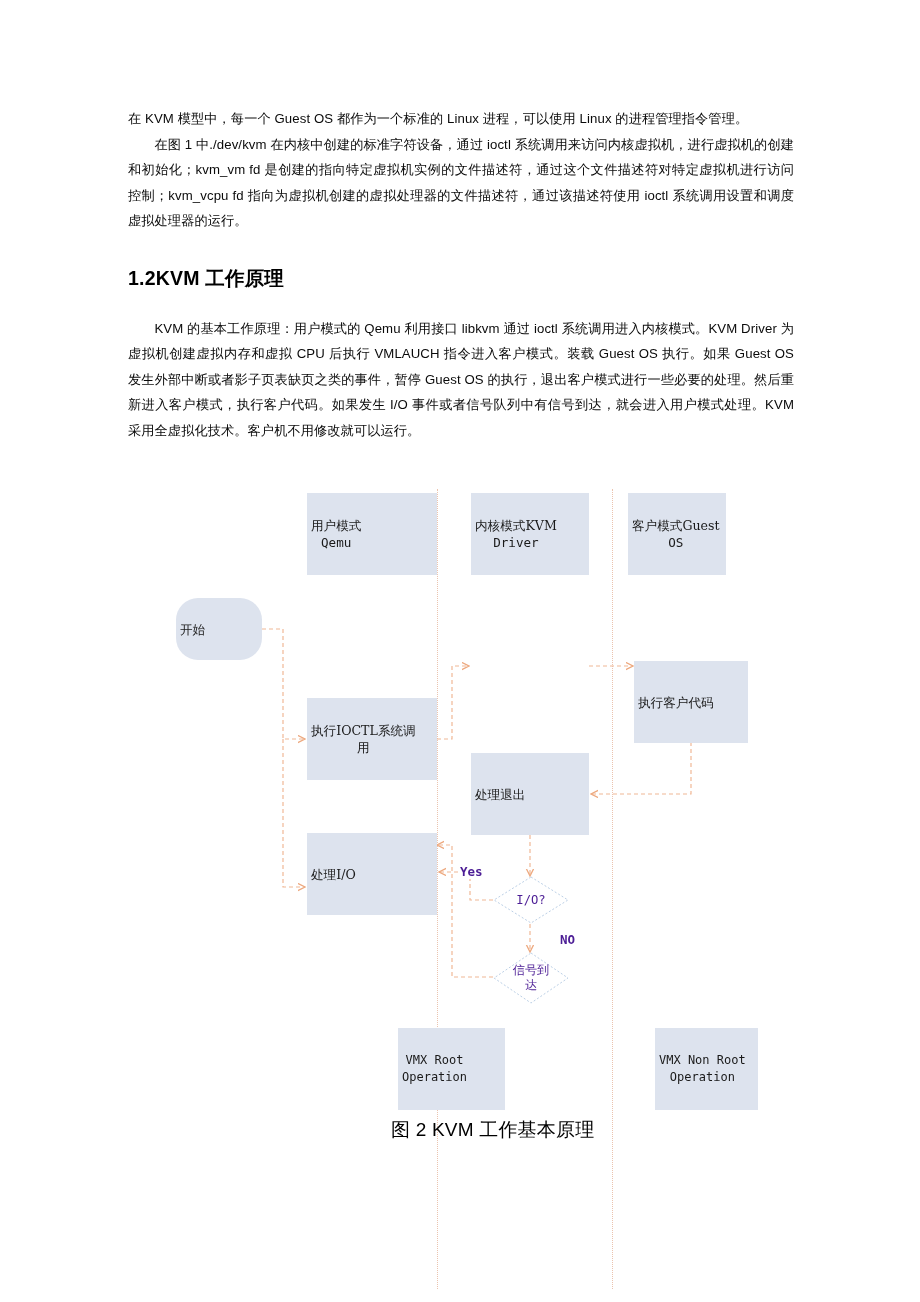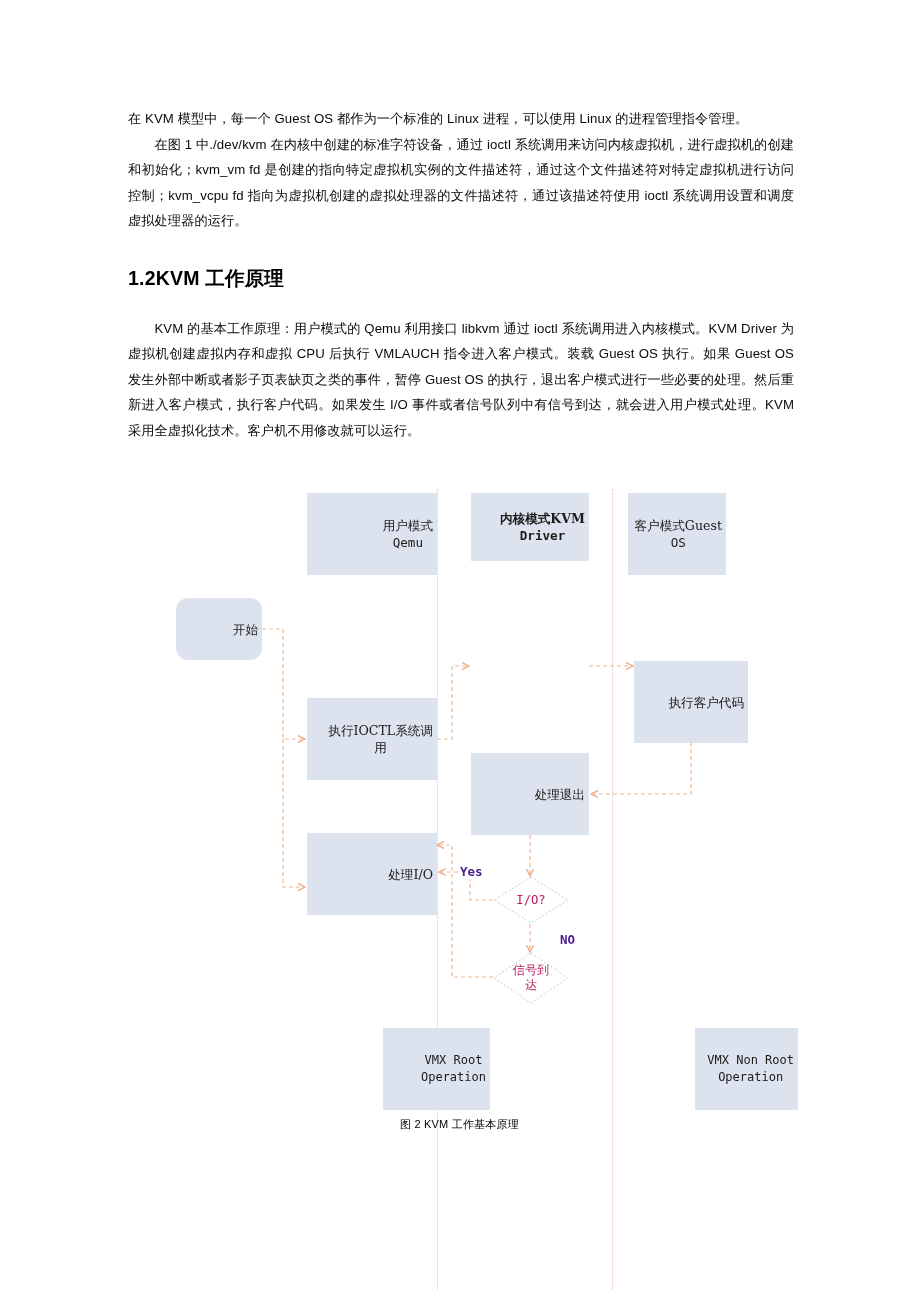--- a/index.html
+++ b/index.html
@@ -58,38 +58,38 @@
     width: 920px;
     height: 1302px;
     pointer-events: none;
   }
   .node {
     position: absolute;
     box-sizing: border-box;
     background: #dde3ee;
     display: flex;
     align-items: center;
-    justify-content: flex-end;
+    justify-content: flex-start;
     text-align: center;
     font-family: "DejaVu Serif", "Liberation Serif", serif;
     font-size: 12.6px;
     line-height: 17px;
     color: #1a1a1a;
     padding: 2px 4px;
   }
   .node.rounded {
-    border-radius: 12px;
+    border-radius: 22px;
   }
   .diamond {
     position: absolute;
     box-sizing: border-box;
     font-family: "DejaVu Serif", "Liberation Serif", serif;
     font-size: 12.2px;
     line-height: 15px;
-    color: #be185d;
+    color: #4c1d95;
     display: flex;
     align-items: center;
     justify-content: center;
     text-align: center;
   }
   .diamond .dshape {
     position: absolute;
     left: 0; top: 0; right: 0; bottom: 0;
   }
   .diamond .dlabel {
@@ -112,24 +112,23 @@
     font-family: "DejaVu Sans Mono", "Liberation Mono", monospace;
     font-size: 12.5px;
     font-weight: bold;
     color: #4c1d95;
     background: #ffffff;
     padding: 0 2px;
   }
   .caption {
     position: absolute;
     font-family: "Liberation Sans", "DejaVu Sans", sans-serif;
-    font-size: 11px;
+    font-size: 19px;
     color: #000000;
     letter-spacing: 0.2px;
-    margin-left: 9px;
   }
   .mono { font-family: "DejaVu Sans Mono", "Liberation Mono", monospace; }
 </style>
 </head>
 <body>
 
 <div class="page">
 
   <div class="text-col">
     <p class="body">在 KVM 模型中，每一个 Guest OS  都作为一个标准的 Linux 进程，可以使用 Linux 的进程管理指令管理。</p>
@@ -173,21 +172,21 @@
       </g>
     </svg>
 
     <div class="node" style="left:307px; top:493px; width:130px; height:82px;">
       <span>
         <span>用户模式</span><br>
         <span class="mono">Qemu</span>
       </span>
     </div>
 
-    <div class="node" style="left:471px; top:493px; width:118px; height:68px;font-weight:bold;">
+    <div class="node" style="left:471px; top:493px; width:118px; height:82px;">
       <span>
         <span>内核模式KVM</span><br>
         <span class="mono">Driver</span>
       </span>
     </div>
 
     <div class="node" style="left:628px; top:493px; width:98px; height:82px;">
       <span>
         <span>客户模式Guest</span><br>
         <span class="mono">OS</span>
@@ -231,28 +230,28 @@
       </svg>
       <span class="dlabel">
         <span>信号到</span><br>
         <span>达</span>
       </span>
     </div>
 
     <div class="edgelabel" style="left:458px; top:864px;">Yes</div>
     <div class="edgelabel" style="left:518px; top:932px;margin-left:40px;">NO</div>
 
-    <div class="node" style="left:383px; top:1028px; width:107px; height:82px;">
+    <div class="node" style="left:398px; top:1028px; width:107px; height:82px;">
       <span class="mono" style="font-size:12px; line-height:17px;">
         <span>VMX Root</span><br>
         <span>Operation</span>
       </span>
     </div>
 
-    <div class="node" style="left:655px; top:1028px; width:103px; height:82px;margin-left:40px;">
+    <div class="node" style="left:655px; top:1028px; width:103px; height:82px;">
       <span class="mono" style="font-size:12px; line-height:17px;">
         <span>VMX Non Root</span><br>
         <span>Operation</span>
       </span>
     </div>
 
     <div class="caption" style="left:391px; top:1117px;">图 2 KVM  工作基本原理</div>
 
   </div>
 </div>

